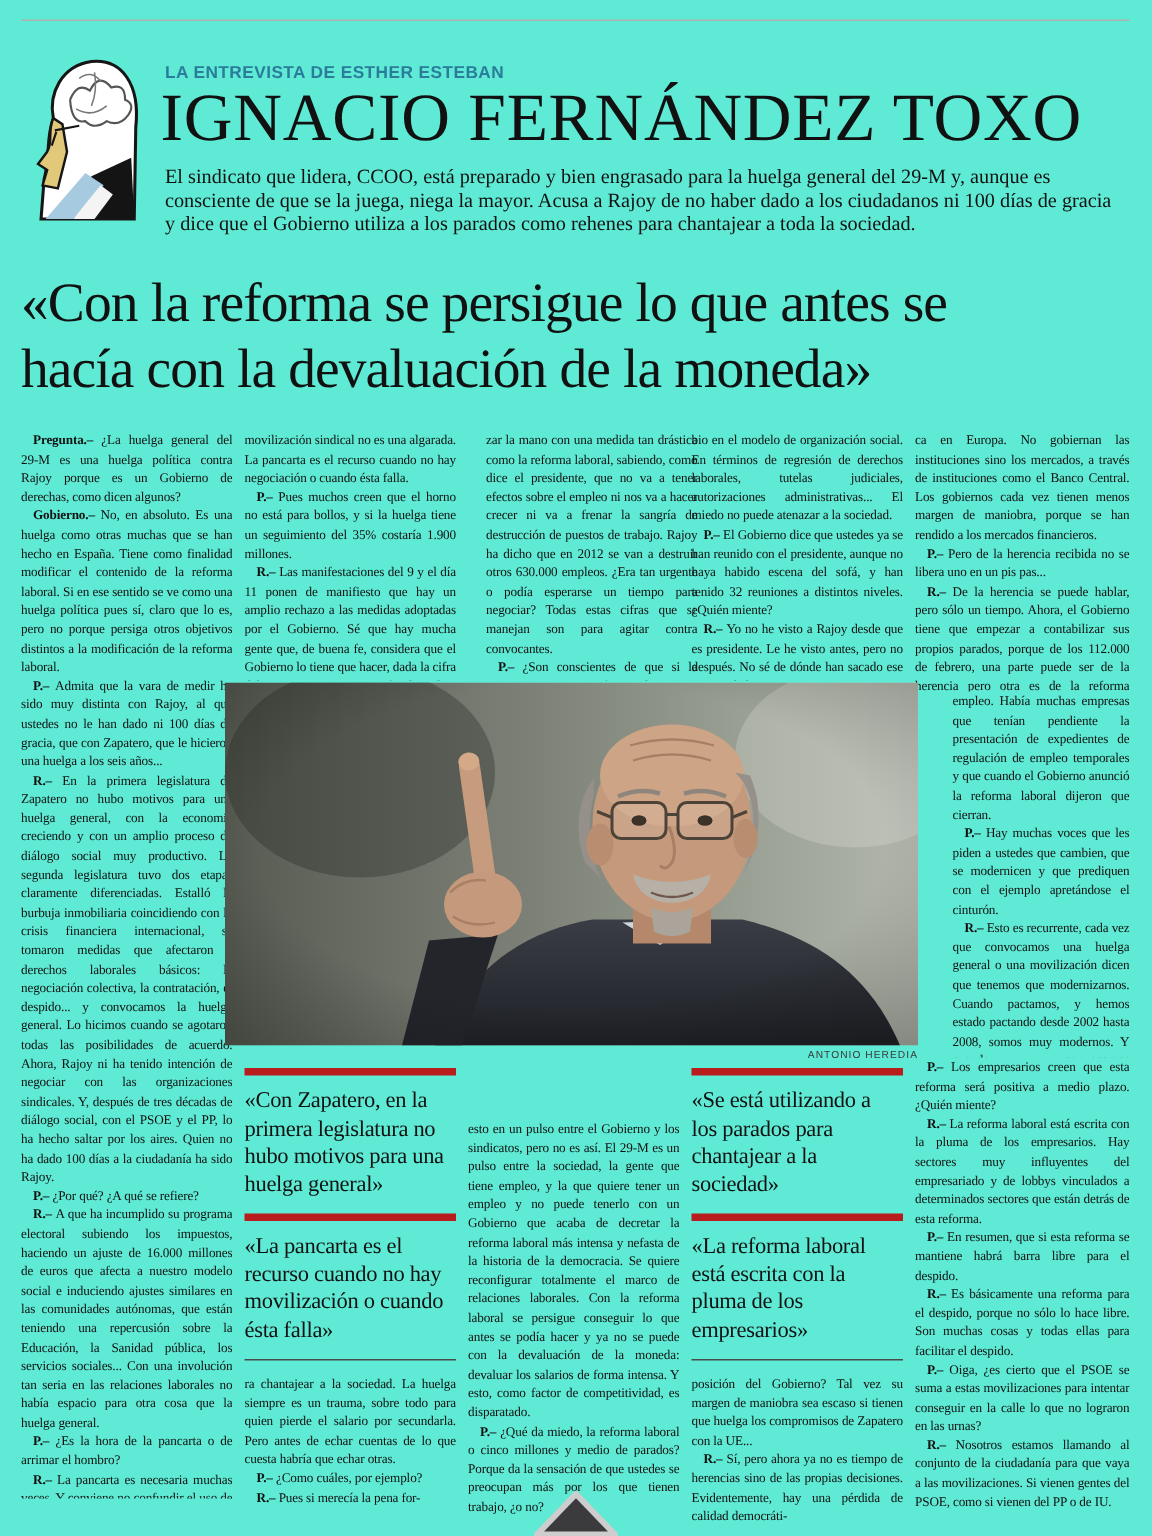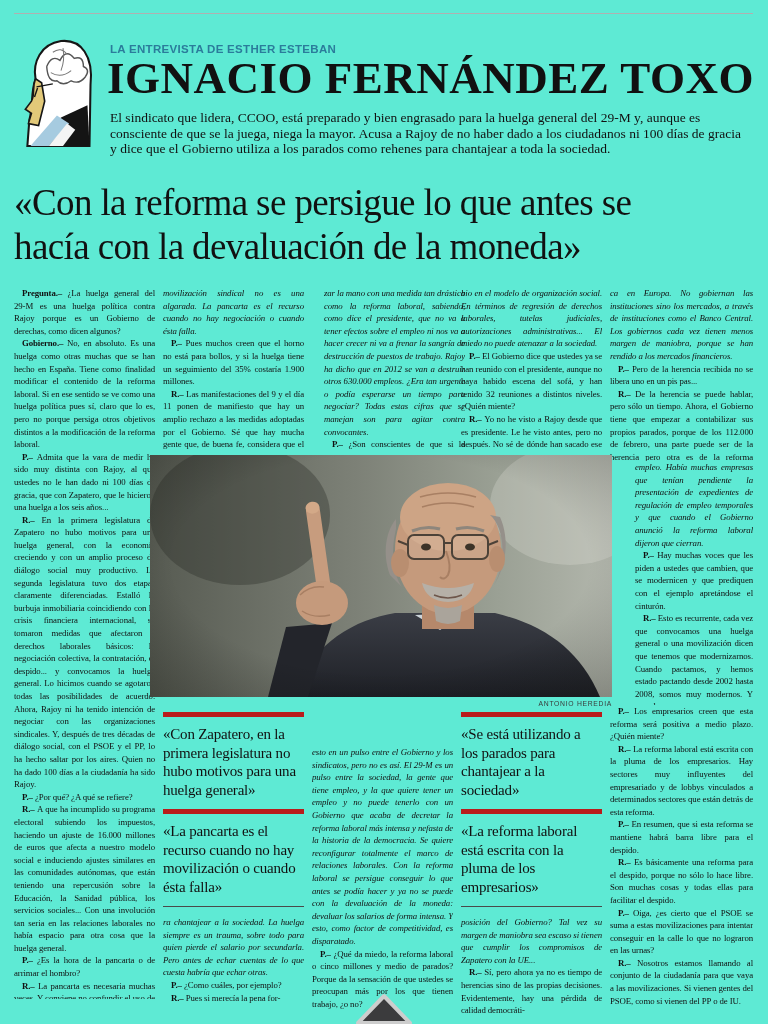--- a/index.html
+++ b/index.html
@@ -4,35 +4,35 @@
 <style>
   html,body{margin:0;padding:0;background:#e9e9e9;}
   .page{position:relative;width:768px;height:1024px;background:#5eead4;overflow:hidden;
         font-family:"Liberation Serif",serif;color:#111;}
   .top-rule{position:absolute;left:14px;top:13px;width:739px;height:1px;background:#b0b0b0;}
 
   
   .caricature{position:absolute;left:22px;top:38px;width:80px;height:110px;}
   .kicker{position:absolute;left:110px;top:43px;font-family:"Liberation Sans",sans-serif;
           font-weight:bold;font-size:11.5px;letter-spacing:0.3px;}
-  .title{position:absolute;left:107px;top:54px;width:650px;margin:0;font-weight:bold;
+  .title{position:absolute;left:107px;top:54px;width:650px;margin:0;font-weight:normal;
          font-size:45px;line-height:48px;letter-spacing:0.5px;white-space:nowrap;}
   .standfirst{position:absolute;left:110px;top:110px;width:640px;margin:0;
               font-size:13.5px;line-height:15.6px;text-align:left;}
 
   
   .headline{position:absolute;left:14px;top:181px;width:742px;margin:0;font-weight:normal;
             font-size:37px;line-height:43.5px;letter-spacing:-0.6px;}
   .headline span{display:block;}
 
   
   .col{position:absolute;width:141px;font-size:8.8px;line-height:12.6px;
        text-align:justify;letter-spacing:-0.1px;hyphens:auto;-webkit-hyphens:auto;}
   .col p{margin:0;text-indent:8px;}
-  .col p.cont{text-indent:0;font-style:italic;}
+  .col p.cont{text-indent:0;}
   .col b.lead{font-weight:bold;}
   #col1 {left:14px; top:287px;height:712px;overflow:hidden;}
   #col2a{left:163px;top:287px;height:167px;overflow:hidden;}
   #col3a{left:324px;top:287px;height:167px;overflow:hidden;}
   #col3b{left:312px;top:746px;height:266px;overflow:hidden;}
   #col4a{left:461px;top:287px;height:167px;overflow:hidden;}
   #col5 {left:610px;top:287px;width:143px;height:725px;overflow:hidden;}
   #col5 .segA{height:174px;overflow:hidden;}
   #col5 .segB{height:244px;overflow:hidden;padding-left:25px;}
   .quotewrap{position:absolute;width:141px;}
@@ -123,21 +123,21 @@
     </div>
 
   <div id="col4b" class="quotewrap col">
     <div class="quoteblock">
       <span>«Se está utilizando a los parados para chantajear a la sociedad»</span>
     </div>
     <div class="quoteblock last">
       <span>«La reforma laboral está escrita con la pluma de los empresarios»</span>
     </div>
     <div class="qbody">
-        <p class="cont">posición del Gobierno? Tal vez su margen de maniobra sea escaso si tienen que cumplir los compromisos de Zapatero con la UE...</p>
+        <p class="cont">posición del Gobierno? Tal vez su margen de maniobra sea escaso si tienen que huelga los compromisos de Zapatero con la UE...</p>
         <p class=""><b class="lead">R.– </b>Sí, pero ahora ya no es tiempo de herencias sino de las propias decisiones. Evidentemente, hay una pérdida de calidad democráti-</p>
       </div>
   </div>
 
   <div id="col5" class="col">
     <div class="segA">
         <p class="cont">ca en Europa. No gobiernan las instituciones sino los mercados, a través de instituciones como el Banco Central. Los gobiernos cada vez tienen menos margen de maniobra, porque se han rendido a los mercados financieros.</p>
         <p class=""><b class="lead">P.– </b>Pero de la herencia recibida no se libera uno en un pis pas...</p>
         <p class=""><b class="lead">R.– </b>De la herencia se puede hablar, pero sólo un tiempo. Ahora, el Gobierno tiene que empezar a contabilizar sus propios parados, porque de los 112.000 de febrero, una parte puede ser de la herencia pero otra es de la reforma laboral que ha acelerado la destrucción de</p>
       </div>

